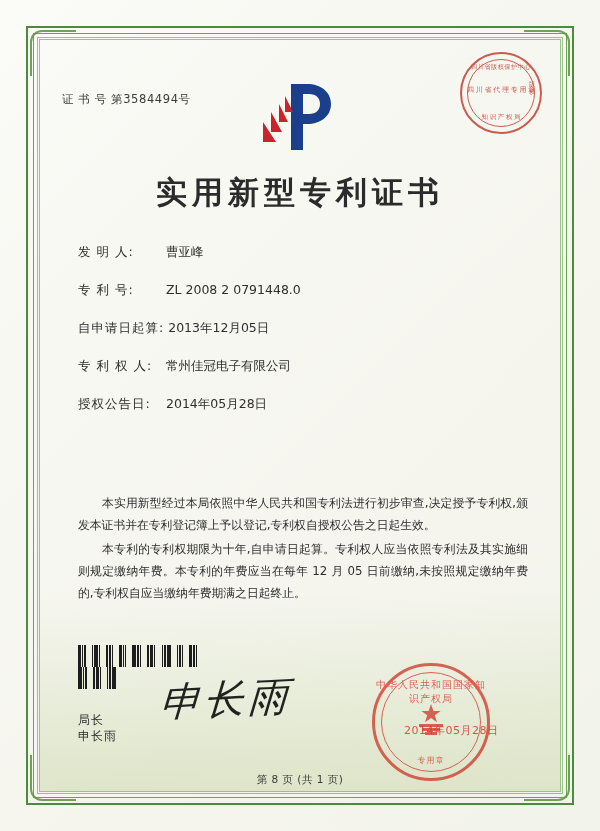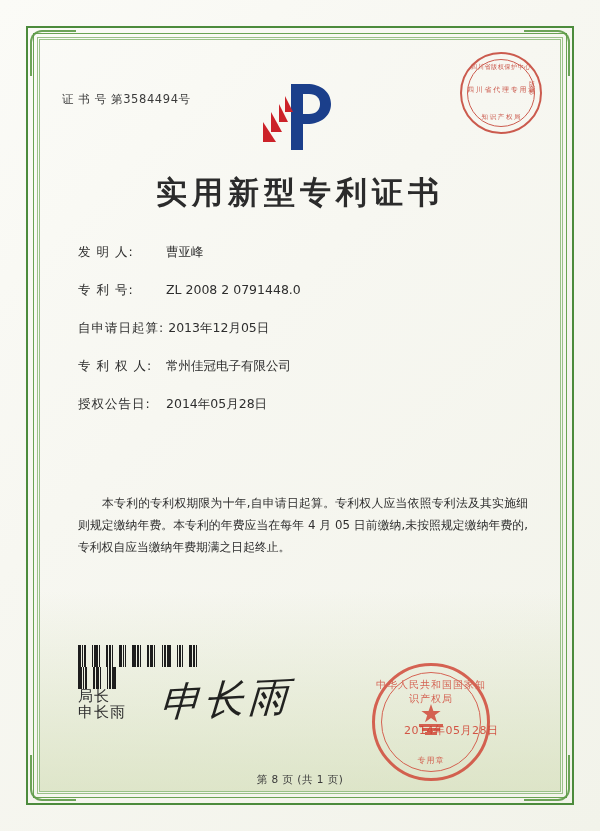--- a/index.html
+++ b/index.html
@@ -185,22 +185,22 @@
     display: inline-block;
     height: 22px;
     background: #1d1d1d;
     margin-right: 1px;
     vertical-align: top;
   }
 
   .signature-block {
     position: absolute;
     left: 78px;
-    top: 688px;
-    font-size: 15px;
+    top: 712px;
+    font-size: 12px;
     color: #2e2e2e;
     line-height: 16px;
     letter-spacing: 1px;
   }
   .handwriting {
     position: absolute;
     left: 160px;
     top: 672px;
     font-size: 40px;
     font-family: "DejaVu Serif", serif;
@@ -335,21 +335,22 @@
       <span class="field-label">专 利 权 人:</span>
       <span class="field-value">常州佳冠电子有限公司</span>
     </div>
     <div class="field-row">
       <span class="field-label">授权公告日:</span>
       <span class="field-value">2014年05月28日</span>
     </div>
   </div>
 
   <div class="body-text">
-    <p>本专利的专利权期限为十年,自申请日起算。专利权人应当依照专利法及其实施细则规定缴纳年费。本专利的年费应当在每年 4 月 05 日前缴纳,未按照规定缴纳年费的,专利权自应当缴纳年费期满之日起终止。</p>
+    <p>本实用新型经过本局依照中华人民共和国专利法进行初步审查,决定授予专利权,颁发本证书并在专利登记簿上予以登记,专利权自授权公告之日起生效。</p>
+    <p>本专利的专利权期限为十年,自申请日起算。专利权人应当依照专利法及其实施细则规定缴纳年费。本专利的年费应当在每年 12 月 05 日前缴纳,未按照规定缴纳年费的,专利权自应当缴纳年费期满之日起终止。</p>
   </div>
 
   <div class="barcode">
     <span style="width:3px"></span><span style="width:1px"></span><span style="width:2px"></span>
     <span style="width:1px"></span><span style="width:4px"></span><span style="width:1px"></span>
     <span style="width:2px"></span><span style="width:2px"></span><span style="width:1px"></span>
     <span style="width:3px"></span><span style="width:1px"></span><span style="width:1px"></span>
     <span style="width:4px"></span><span style="width:2px"></span><span style="width:1px"></span>
     <span style="width:2px"></span><span style="width:3px"></span><span style="width:1px"></span>
     <span style="width:1px"></span><span style="width:2px"></span><span style="width:4px"></span>

